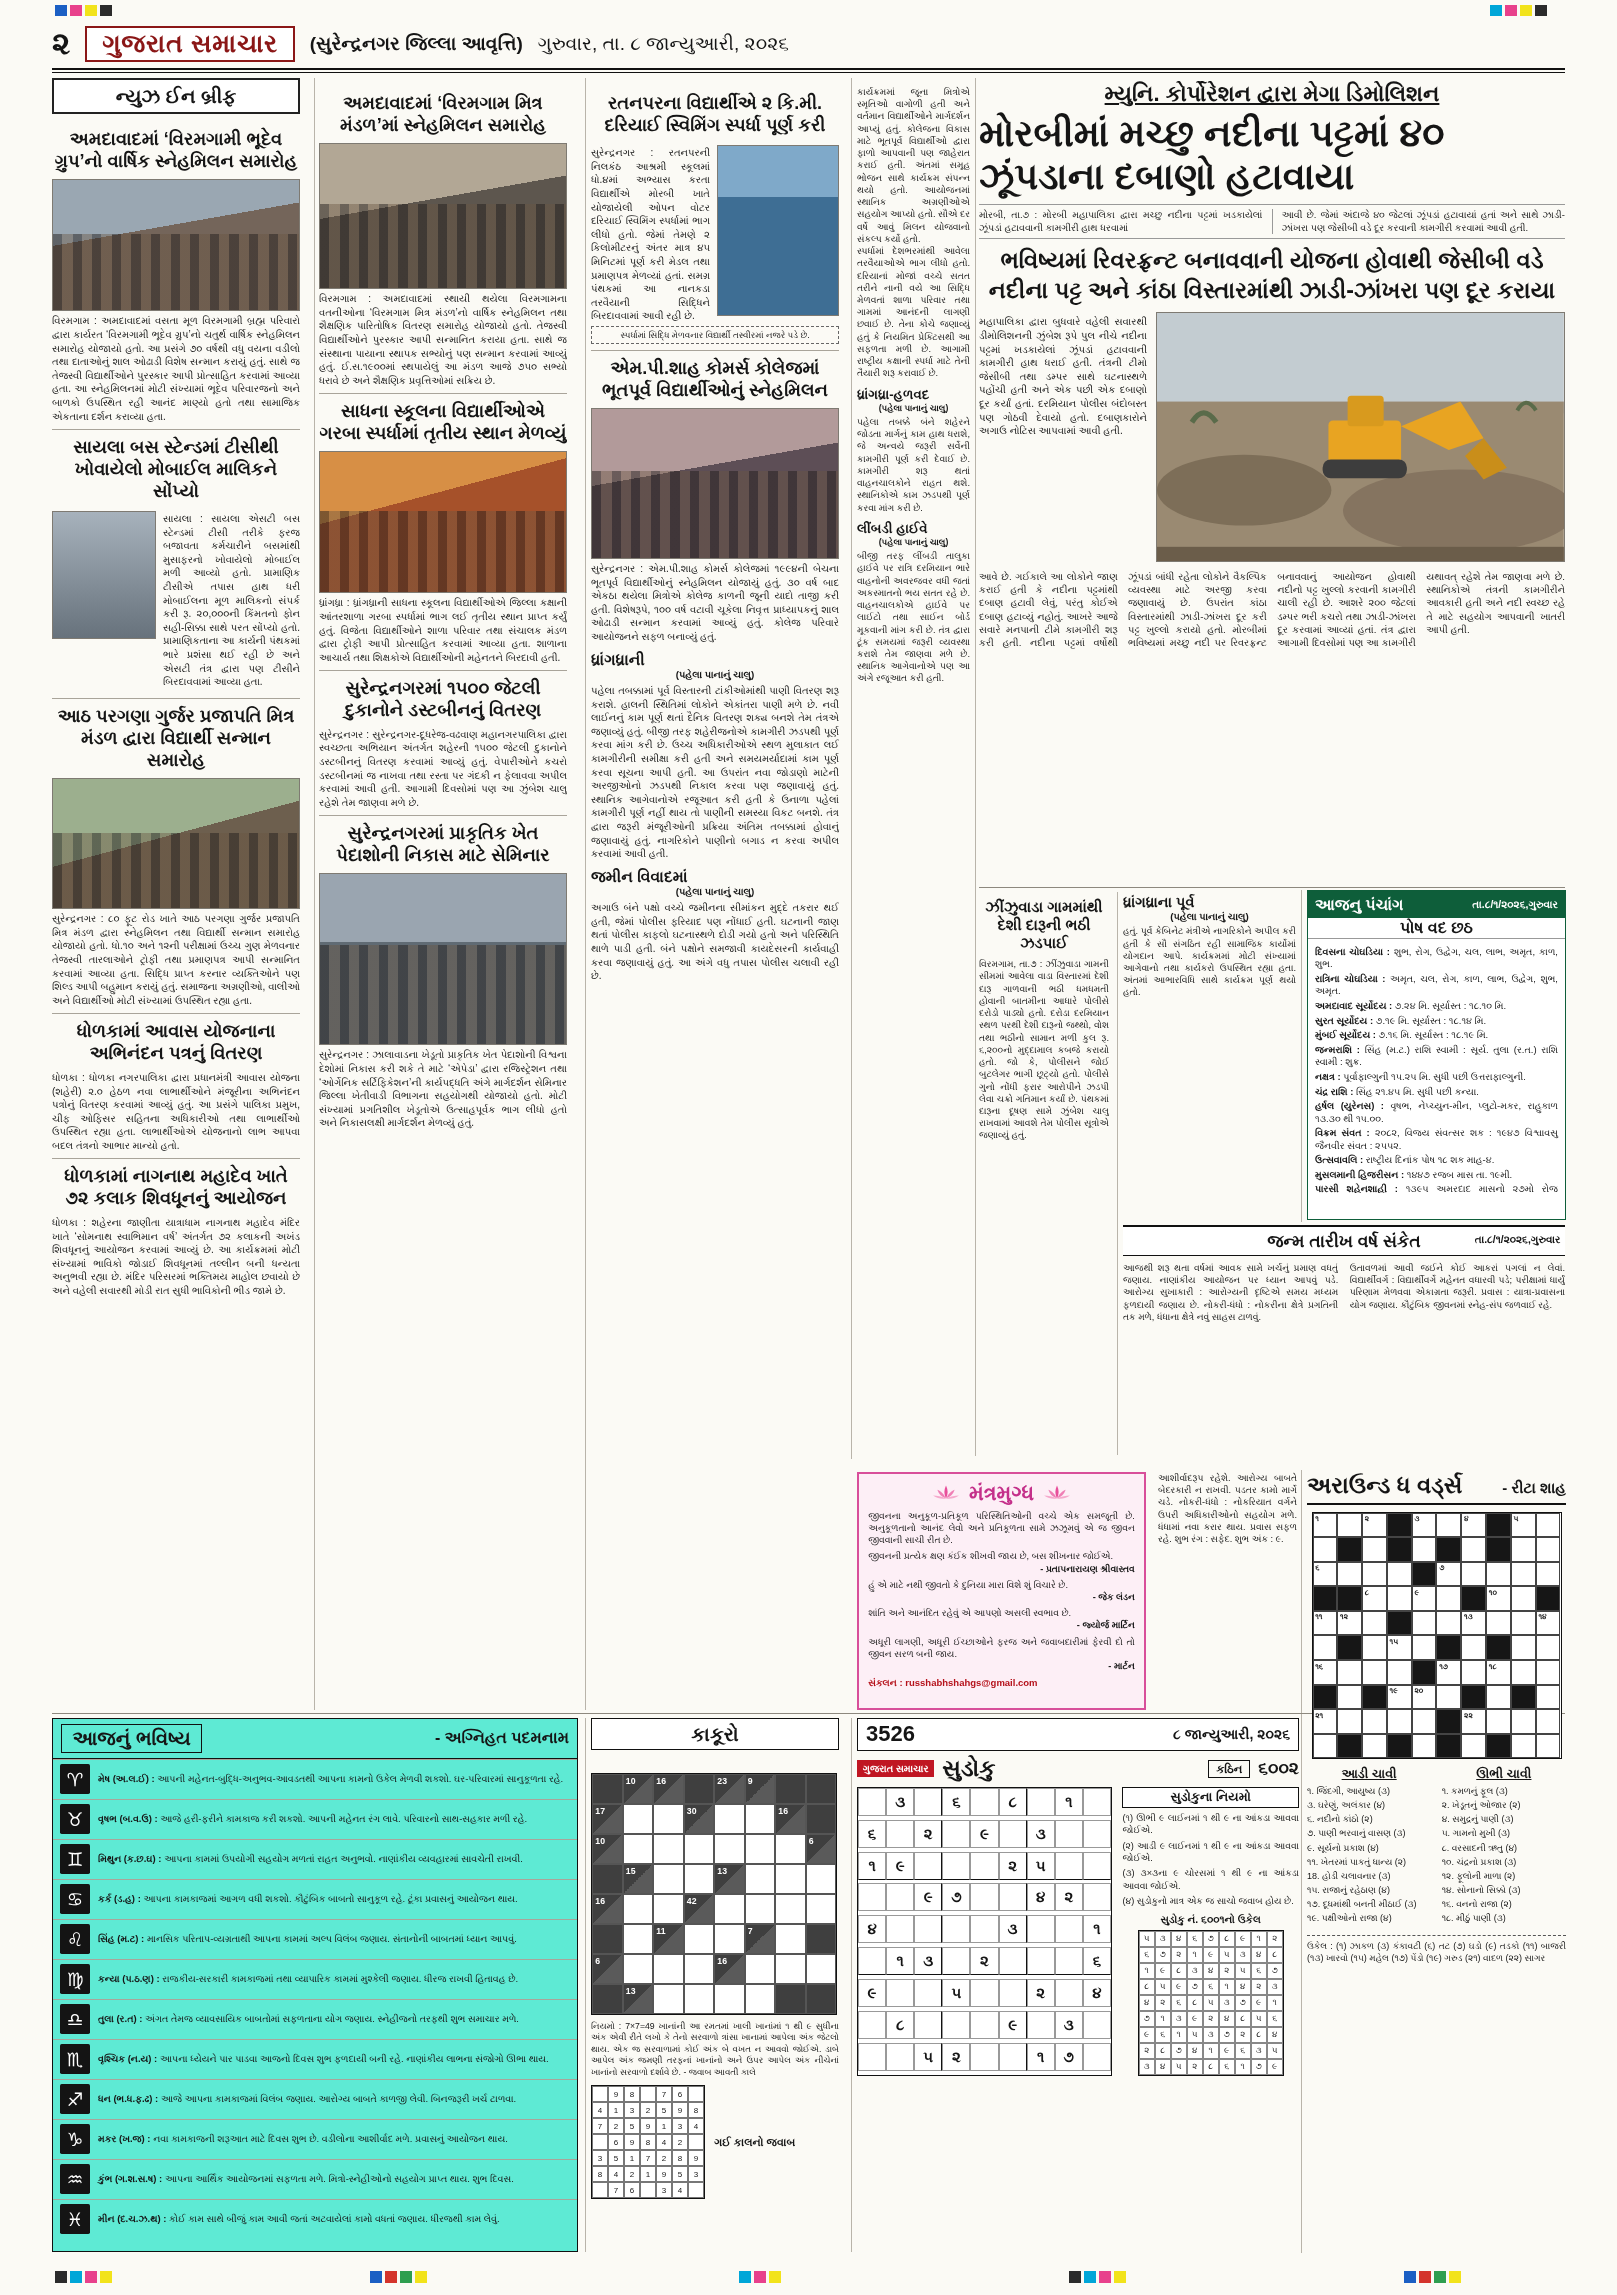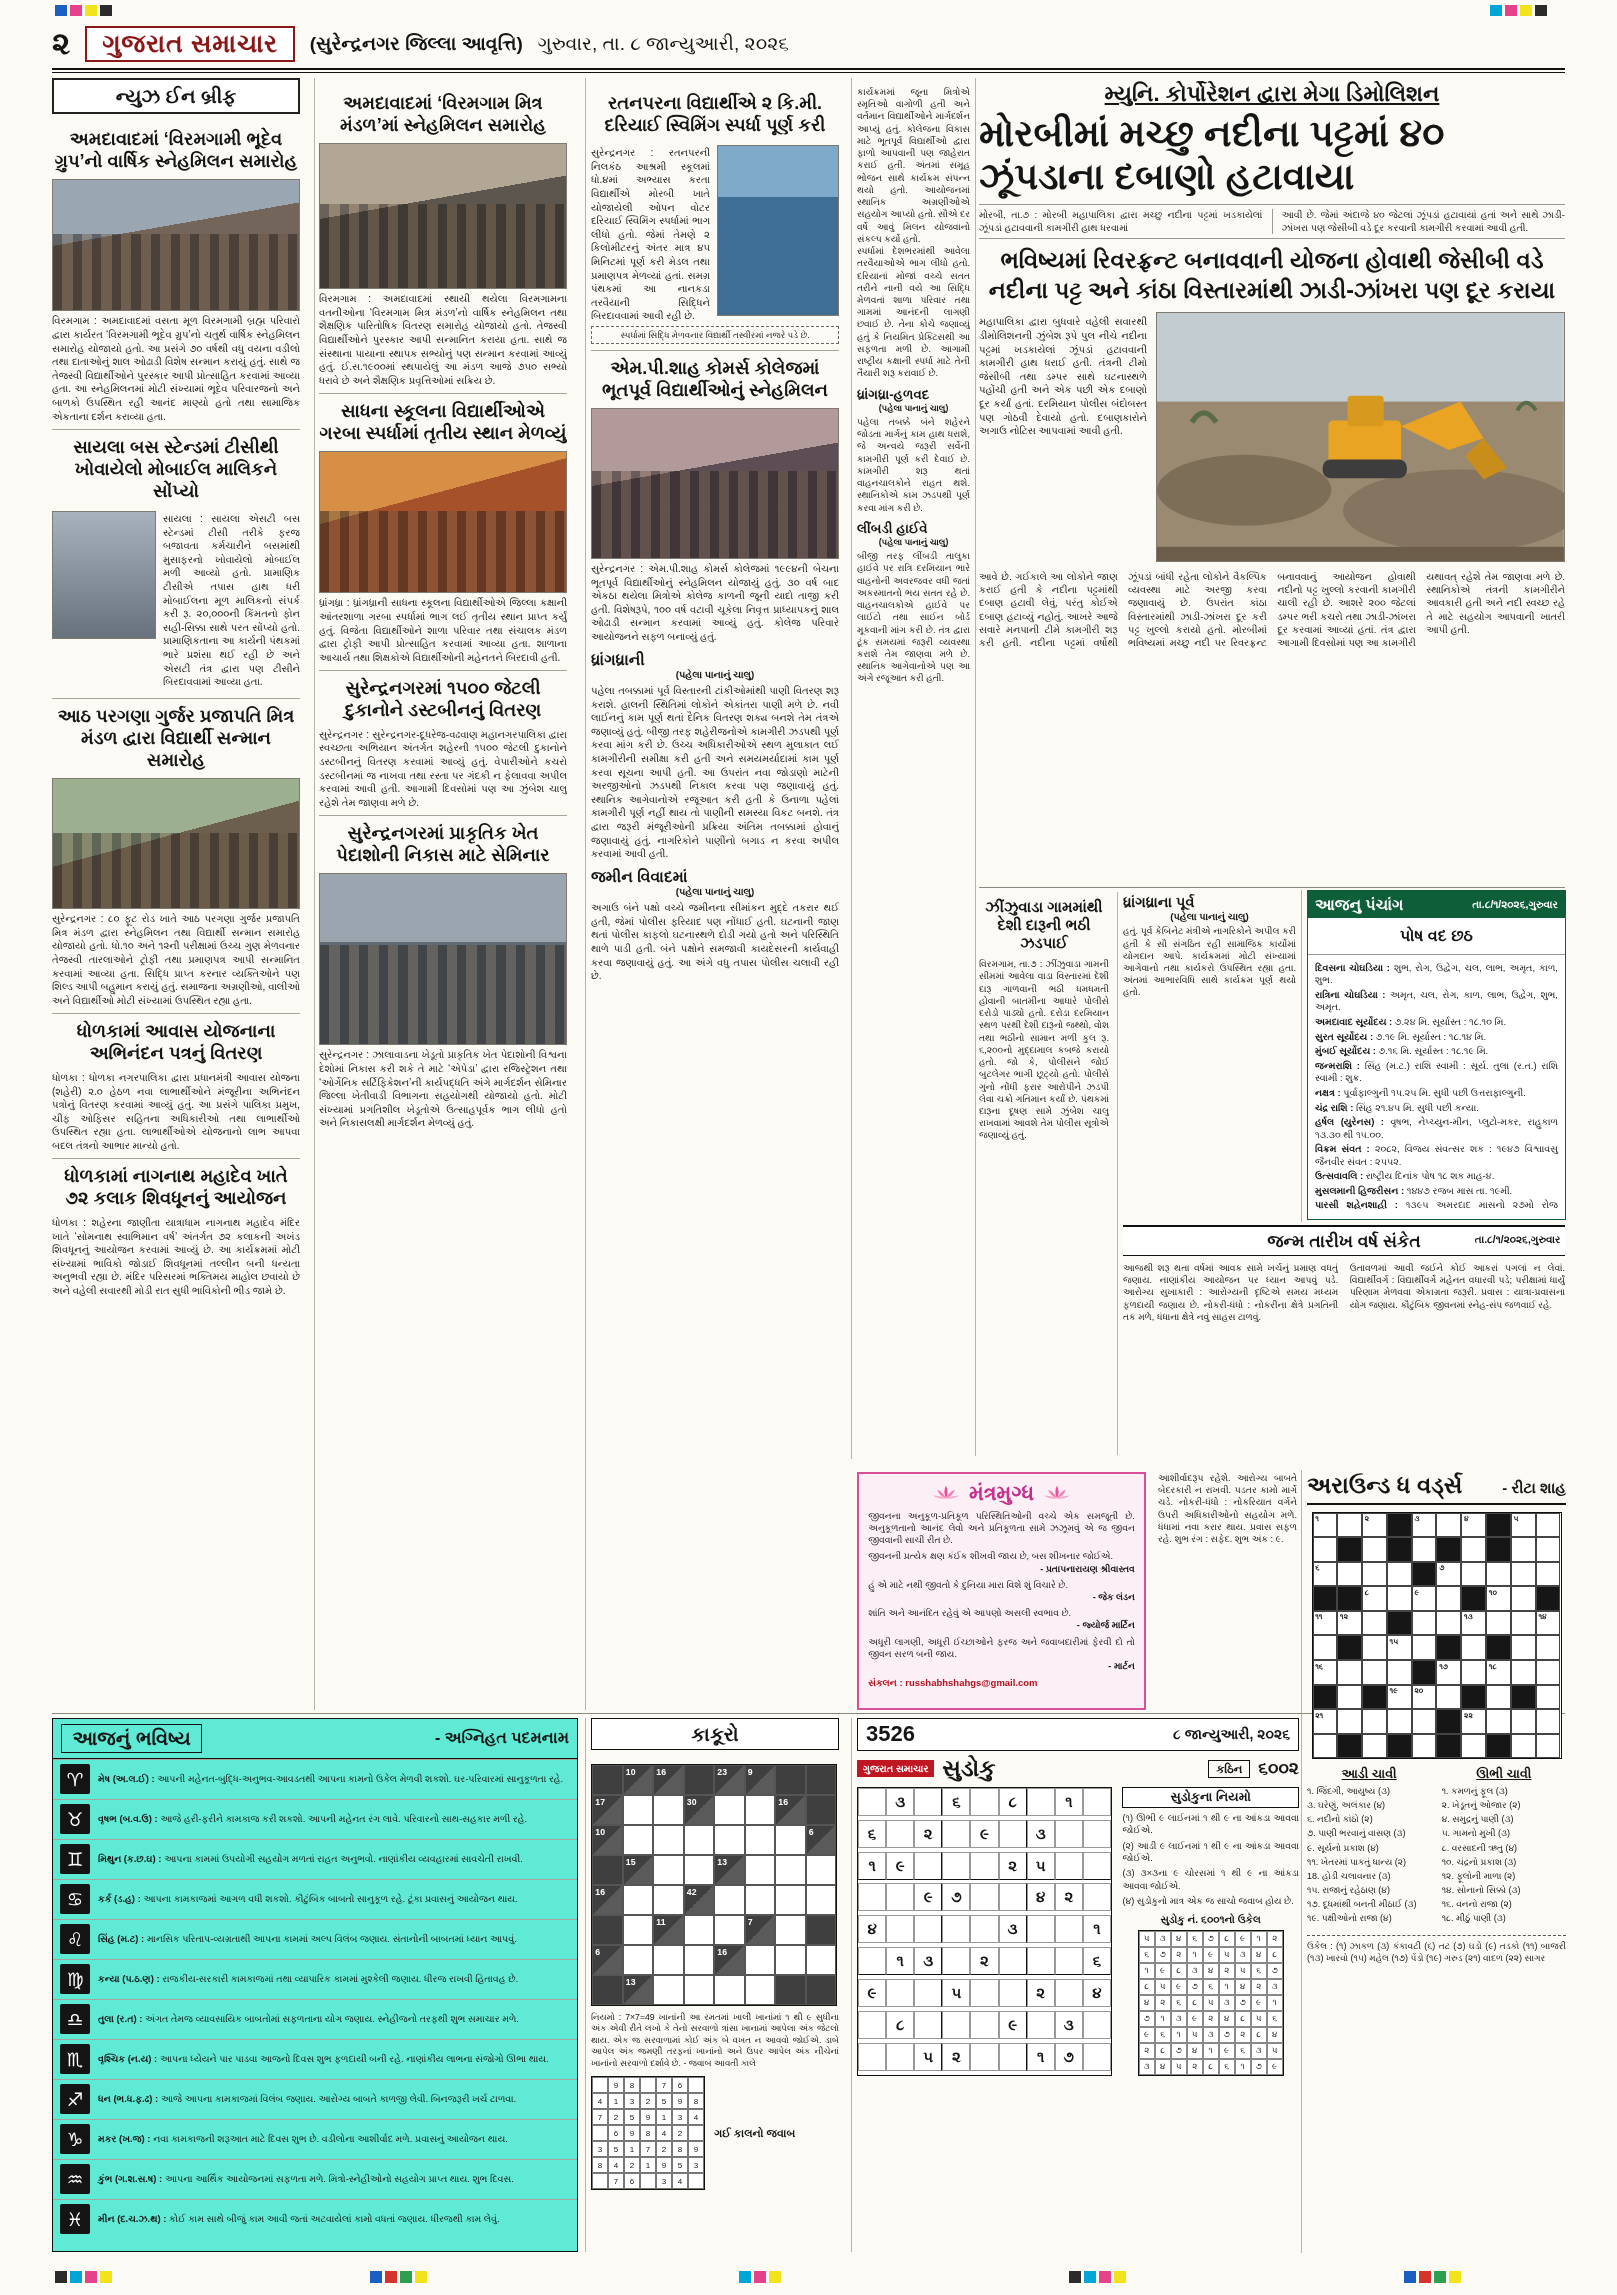--- a/index.html
+++ b/index.html
@@ -33,21 +33,21 @@
 .introw p{flex:1;font-size:9.5px;line-height:1.3;text-align:justify}
 .introw p+p{border-left:0.6px solid #999;padding-left:9.2px}
 .subhead{font-size:23px;font-weight:bold;text-align:center;line-height:1.28;margin:7px 0}
 .bigrow{display:flex;gap:9.2px}
 .bigleft{width:168px;flex:0 0 168px}
 .bigphoto{flex:1;height:250px}
 .bigcols{columns:4;column-gap:10.4px;height:271px;font-size:9.8px;line-height:1.35;text-align:justify;margin-top:8px;overflow:hidden}
 .pan{border:1.2px solid #0e5e3a;background:#fff}
 .pan-head{background:#0e5e3a;color:#fff;display:flex;justify-content:space-between;align-items:center;padding:4.6px 7px;font-weight:bold;font-size:15.6px}
 .pan-date{font-size:10.4px;font-weight:bold}
-.pan-tithi{text-align:center;font-weight:bold;font-size:16px;border-bottom:0.6px solid #999;padding:9px 0}
+.pan-tithi{text-align:center;font-weight:bold;font-size:16px;border-bottom:0.6px solid #999;padding:1px 0}
 .pan-body{padding:4.6px 7px;overflow:hidden;height:254px}
 .pan-li{font-size:9.5px;line-height:1.3;margin:2.3px 0;text-align:justify}
 .jan-head{border-top:2.3px solid #111;border-bottom:1.2px solid #111;display:flex;justify-content:center;position:relative;font-weight:bold;font-size:17.3px;padding:3.5px 0;background:#fff}
 .jan-date{position:absolute;right:4.6px;top:7px;font-size:10.4px}
 .jan-cols{display:flex;gap:11.6px;padding-top:5.8px}
 .jan-cols p{flex:1}
 .mantra{border:2.9px double #d84f9a;background:#fdeff6;padding:7px 9.2px;height:100%;overflow:hidden}
 .man-head{display:flex;align-items:center;justify-content:center;gap:8px;margin-bottom:4.6px}
 .man-title{color:#c4308a;font-weight:bold;font-size:21px}
 .lotus{width:30px;height:17.3px}
@@ -66,21 +66,21 @@
 .clue-col h4{text-align:center;font-size:12.7px;text-decoration:underline;margin-bottom:3.5px;font-weight:bold}
 .clue{font-size:9px;line-height:1.32;margin:2.3px 0;list-style:none;text-align:justify}
 .cw-ans{border-top:1.2px dashed #555;margin-top:7px;padding-top:4.6px;font-size:9px;line-height:1.35;text-align:justify}
 .horo{border:1.7px solid #111;background:#5eead4;height:100%;overflow:hidden}
 .horo-head{display:flex;align-items:center;padding:4.6px 8px;border-bottom:1.2px solid #111}
 .horo-title{border:1.2px solid #111;padding:2.3px 10.4px;font-weight:bold;font-size:19.6px}
 .horo-author{font-weight:bold;font-size:16px;margin-left:auto}
 .horo-row{display:flex;gap:8px;align-items:center;padding:2.3px 7px;border-top:0.6px solid #a9a49a;height:40px;overflow:hidden}
 .zod{flex:0 0 30px;width:30px;height:30px;background:#141414;color:#fff;display:flex;align-items:center;justify-content:center;font-size:18.5px;border-radius:1.7px;font-family:"DejaVu Sans",sans-serif}
 .horo-tx{font-size:9.5px;line-height:1.3;text-align:justify}
-.kak-head{border:1.7px solid #111;text-align:center;font-weight:bold;font-size:19.6px;padding:3.5px 0;margin-bottom:14px;background:#fff}
+.kak-head{border:1.7px solid #111;text-align:center;font-weight:bold;font-size:19.6px;padding:3.5px 0;margin-bottom:23px;background:#fff}
 #kk-grid{display:grid;grid-template-columns:repeat(8,1fr);width:246px;border:1.7px solid #111;background:#fff}
 .kk-cell{height:30px;border:0.6px solid #555;background:#fff;position:relative}
 .kblk{background:#3f3f3f}
 .kclue{background:linear-gradient(135deg,#3f3f3f 50%,#5a5a5a 50%)}
 .knum{position:absolute;top:1.2px;left:2.3px;color:#fff;font-size:8.7px;font-weight:bold}
 .kak-rules{font-size:8.7px;line-height:1.32;text-align:justify;margin-top:5.8px}
 .kak-ansrow{display:flex;gap:9.2px;align-items:center;margin-top:7px}
 #kk-ans{display:grid;grid-template-columns:repeat(7,1fr);width:114px;border:1.2px solid #111;background:#fff}
 .ka-cell{height:16px;border:0.6px solid #777;font-size:8px;display:flex;align-items:center;justify-content:center;background:#fff}
 .kak-anslabel{font-weight:bold;font-size:11px}

